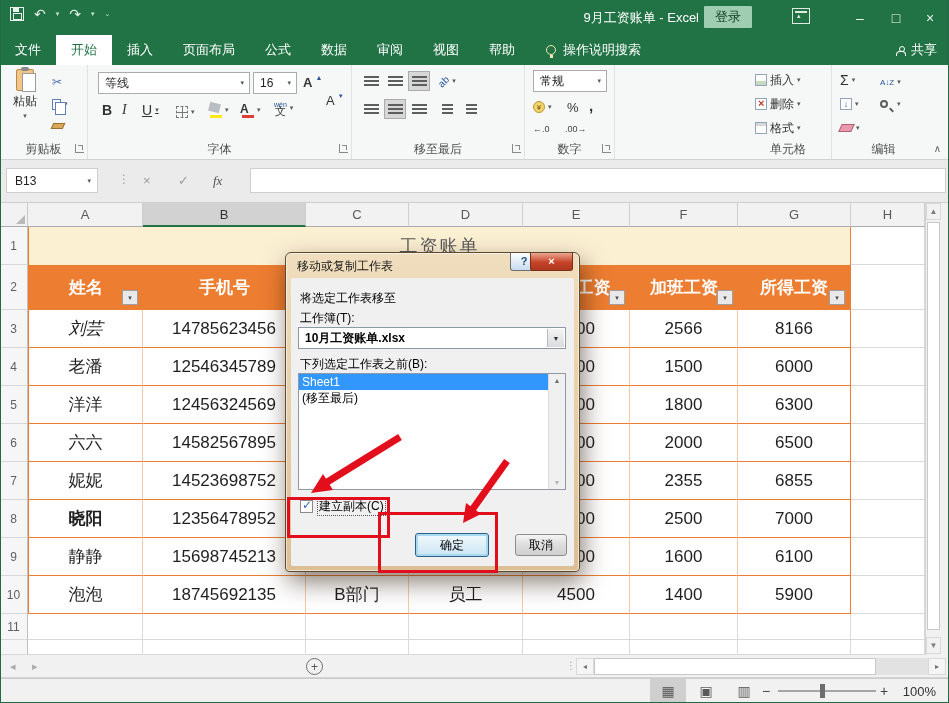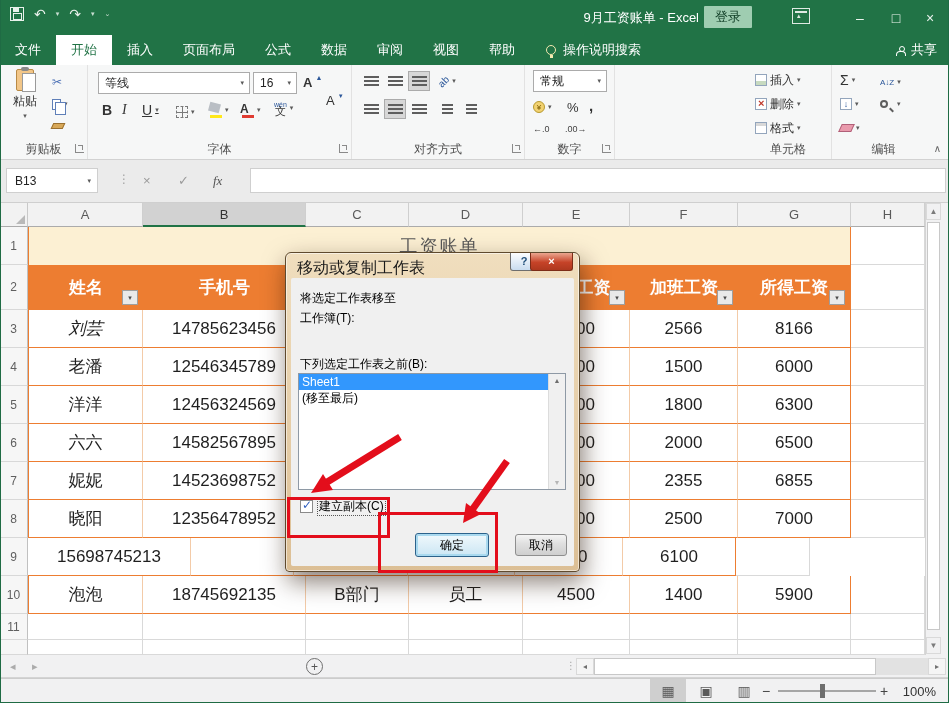--- a/index.html
+++ b/index.html
@@ -125,21 +125,21 @@
   .sview.active{background:#CFCFCF;}
   .zoomtrack{position:absolute;left:778px;top:11px;width:98px;height:2px;background:#A6A6A6;}
   .zoomhandle{position:absolute;left:820px;top:5px;width:5px;height:14px;background:#6E6E6E;}
   .zoomsign{position:absolute;top:0;height:24px;display:flex;align-items:center;color:#444;font-size:14px;}
   .zoomtext{position:absolute;left:894px;top:0;width:42px;height:24px;display:flex;align-items:center;justify-content:flex-end;color:#333;font-size:13px;}
 
   
   .dialog{position:absolute;left:285px;top:252px;width:295px;height:320px;z-index:10;
           background:linear-gradient(#F0DEBE,#DCBF95);border:1px solid #5F4A2E;border-radius:6px 6px 4px 4px;
           box-shadow:3px 10px 24px rgba(40,20,5,.55), inset 0 0 0 1px rgba(255,255,255,.55);}
-  .dlg-title{position:absolute;left:11px;top:5px;font-size:16px;color:#1A1A1A;}
+  .dlg-title{position:absolute;left:11px;top:5px;font-size:12px;color:#1A1A1A;}
   .dlg-help{position:absolute;right:41px;top:0;width:28px;height:18px;border:1px solid #6E6E6E;border-top:none;border-radius:0 0 3px 3px;background:linear-gradient(#FDFEFF,#C9DCEF);color:#1F4E79;font-weight:bold;font-size:11px;text-align:center;line-height:16px;}
   .dlg-close{position:absolute;right:6px;top:0;width:43px;height:18px;border:1px solid #7C2C17;border-top:none;border-radius:0 0 3px 3px;background:linear-gradient(#EBA68F,#C64328 55%,#AE381F);color:#fff;font-weight:bold;font-size:11px;text-align:center;line-height:16px;}
   .dlg-body{position:absolute;left:5px;right:5px;top:25px;bottom:5px;background:#F0F0F0;border-radius:2px;font-size:12px;color:#000;}
   .dl{position:absolute;left:9px;}
   .dlg-combo{position:absolute;left:7px;top:49px;width:268px;height:22px;background:#fff;border:1px solid #8E99A5;display:flex;align-items:center;padding-left:6px;font-weight:bold;}
   .combo-btn{position:absolute;right:1px;top:1px;bottom:1px;width:17px;background:linear-gradient(#F4F4F4,#D9DBE0);border-left:1px solid #B5BAC3;display:flex;align-items:center;justify-content:center;color:#333;font-size:7px;}
   .dlg-list{position:absolute;left:7px;top:95px;width:268px;height:117px;background:#fff;border:1px solid #8E99A5;}
   .ditem{height:16px;line-height:16px;padding-left:3px;margin-right:17px;}
   .ditem.sel{background:#3297FD;color:#fff;}
   .dlg-scroll{position:absolute;right:0;top:0;bottom:0;width:17px;background:#F0F0F0;border-left:1px solid #DCDCDC;}
@@ -290,21 +290,21 @@
       </div>
     <div class="ibtn" style="left:56px;top:34px">
         <span class="bars"></span>
       </div>
     <div class="ibtn" style="left:84px;top:34px">
         <span class="bars" style="width:11px"></span>
       </div>
     <div class="ibtn" style="left:108px;top:34px">
         <span class="bars" style="width:11px"></span>
       </div>
-    <div class="glabel">对齐方式</div>
+    <div class="glabel">移至最后</div>
     <div class="launcher"></div>
   </div>
 
   <div class="rgroup" style="left:525px;width:90px">
     <div class="combo" style="left:8px;top:5px;width:74px">
         <span>常规</span>
         <span class="caret">▾</span>
       </div>
     <div class="mini" style="left:8px;top:33px">
         <span class="coin">¥</span>
@@ -484,31 +484,32 @@
         <div class="cell tcell" style="width: 163px; height: 38px;">14523698752</div>
         <div class="cell tcell" style="width: 103px; height: 38px;"></div>
         <div class="cell tcell" style="width: 114px; height: 38px;"></div>
         <div class="cell tcell" style="width: 107px; height: 38px;">4500</div>
         <div class="cell tcell" style="width: 108px; height: 38px;">2355</div>
         <div class="cell tcell last" style="width: 113px; height: 38px;">6855</div>
         <div class="cell ghost" style="width: 74px; height: 38px;"></div>
       </div>
       <div class="row" style="top: 297px; height: 38px;">
         <div class="rh" style="height: 38px;">8</div>
-        <div class="cell tcell first" style="width: 115px; height: 38px;">晓阳</div>
+        <div class="cell tcell first" style="width: 115px; height: 38px; font-weight: bold;">晓阳</div>
         <div class="cell tcell" style="width: 163px; height: 38px;">12356478952</div>
         <div class="cell tcell" style="width: 103px; height: 38px;"></div>
         <div class="cell tcell" style="width: 114px; height: 38px;"></div>
         <div class="cell tcell" style="width: 107px; height: 38px;">4500</div>
         <div class="cell tcell" style="width: 108px; height: 38px;">2500</div>
         <div class="cell tcell last" style="width: 113px; height: 38px;">7000</div>
         <div class="cell ghost" style="width: 74px; height: 38px;"></div>
       </div>
       <div class="row" style="top: 335px; height: 38px;">
         <div class="rh" style="height: 38px;">9</div>
+        <div class="cell tcell first" style="width: 115px; height: 38px;">静静</div>
         <div class="cell tcell" style="width: 163px; height: 38px;">15698745213</div>
         <div class="cell tcell" style="width: 103px; height: 38px;"></div>
         <div class="cell tcell" style="width: 114px; height: 38px;"></div>
         <div class="cell tcell" style="width: 107px; height: 38px;">4500</div>
         <div class="cell tcell" style="width: 108px; height: 38px;">1600</div>
         <div class="cell tcell last" style="width: 113px; height: 38px;">6100</div>
         <div class="cell ghost" style="width: 74px; height: 38px;"></div>
       </div>
       <div class="row" style="top: 373px; height: 38px;">
         <div class="rh" style="height: 38px;">10</div>
@@ -579,20 +580,24 @@
   <div class="zoomtext">100%</div>
 </div>
 
 <div class="dialog">
   <div class="dlg-title">移动或复制工作表</div>
   <div class="dlg-help">?</div>
   <div class="dlg-close">×</div>
   <div class="dlg-body">
     <div class="dl" style="top:12px">将选定工作表移至</div>
     <div class="dl" style="top:32px">工作簿(T):</div>
+    <div class="dlg-combo">
+      <span>10月工资账单.xlsx</span>
+      <span class="combo-btn">▼</span>
+    </div>
     <div class="dl" style="top:78px">下列选定工作表之前(B):</div>
     <div class="dlg-list">
       <div id="dlg-list">
           <div class="ditem sel">Sheet1</div>
           <div class="ditem">(移至最后)</div>
         </div>
       <div class="dlg-scroll">
         <span class="dsarr" style="top:3px">▲</span>
         <span class="dsarr" style="bottom:3px;color:#B5B5B5">▼</span>
       </div>

